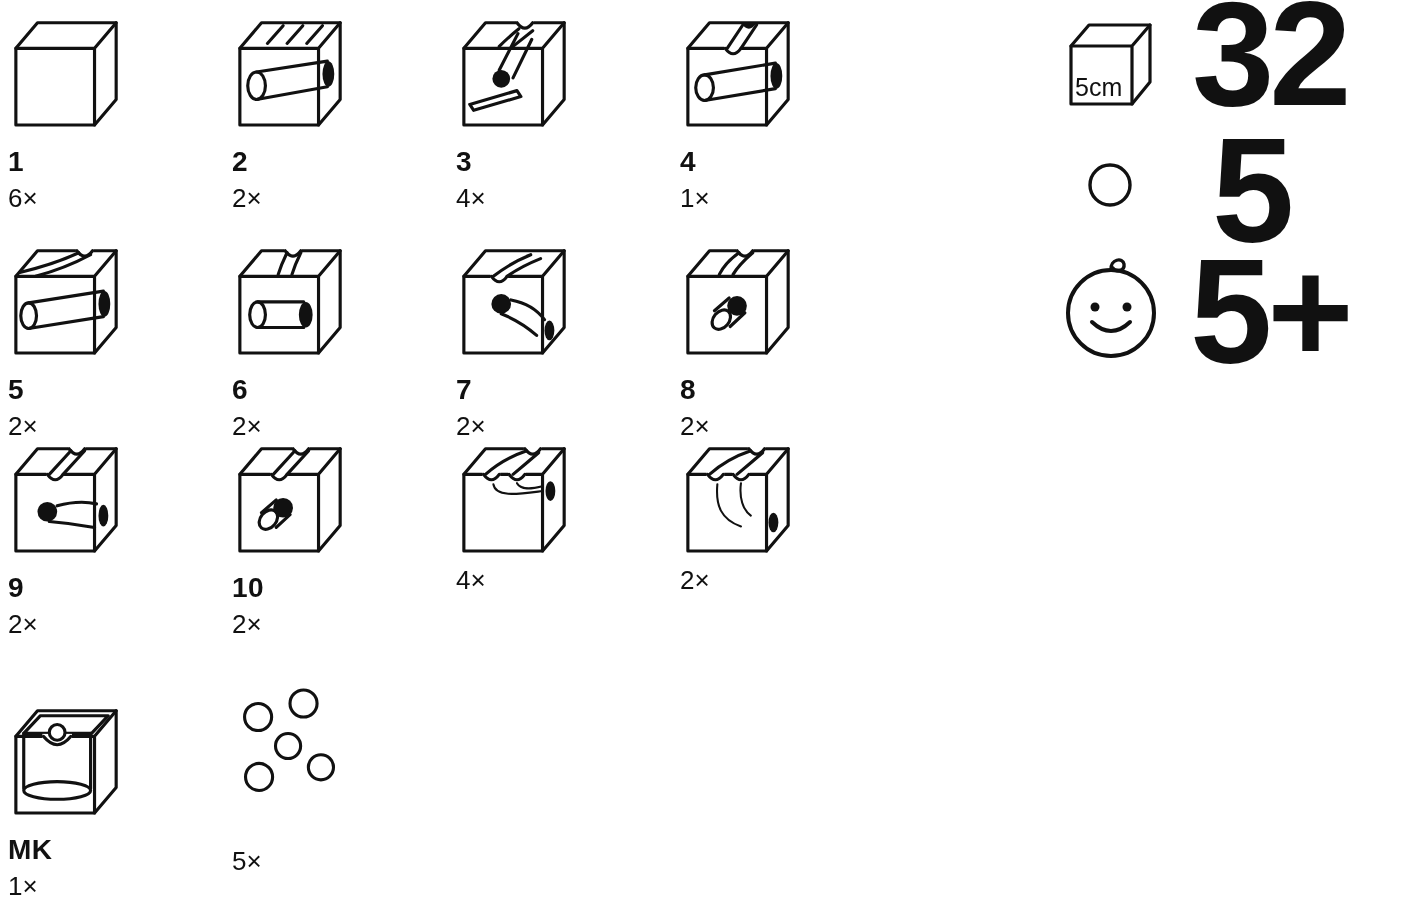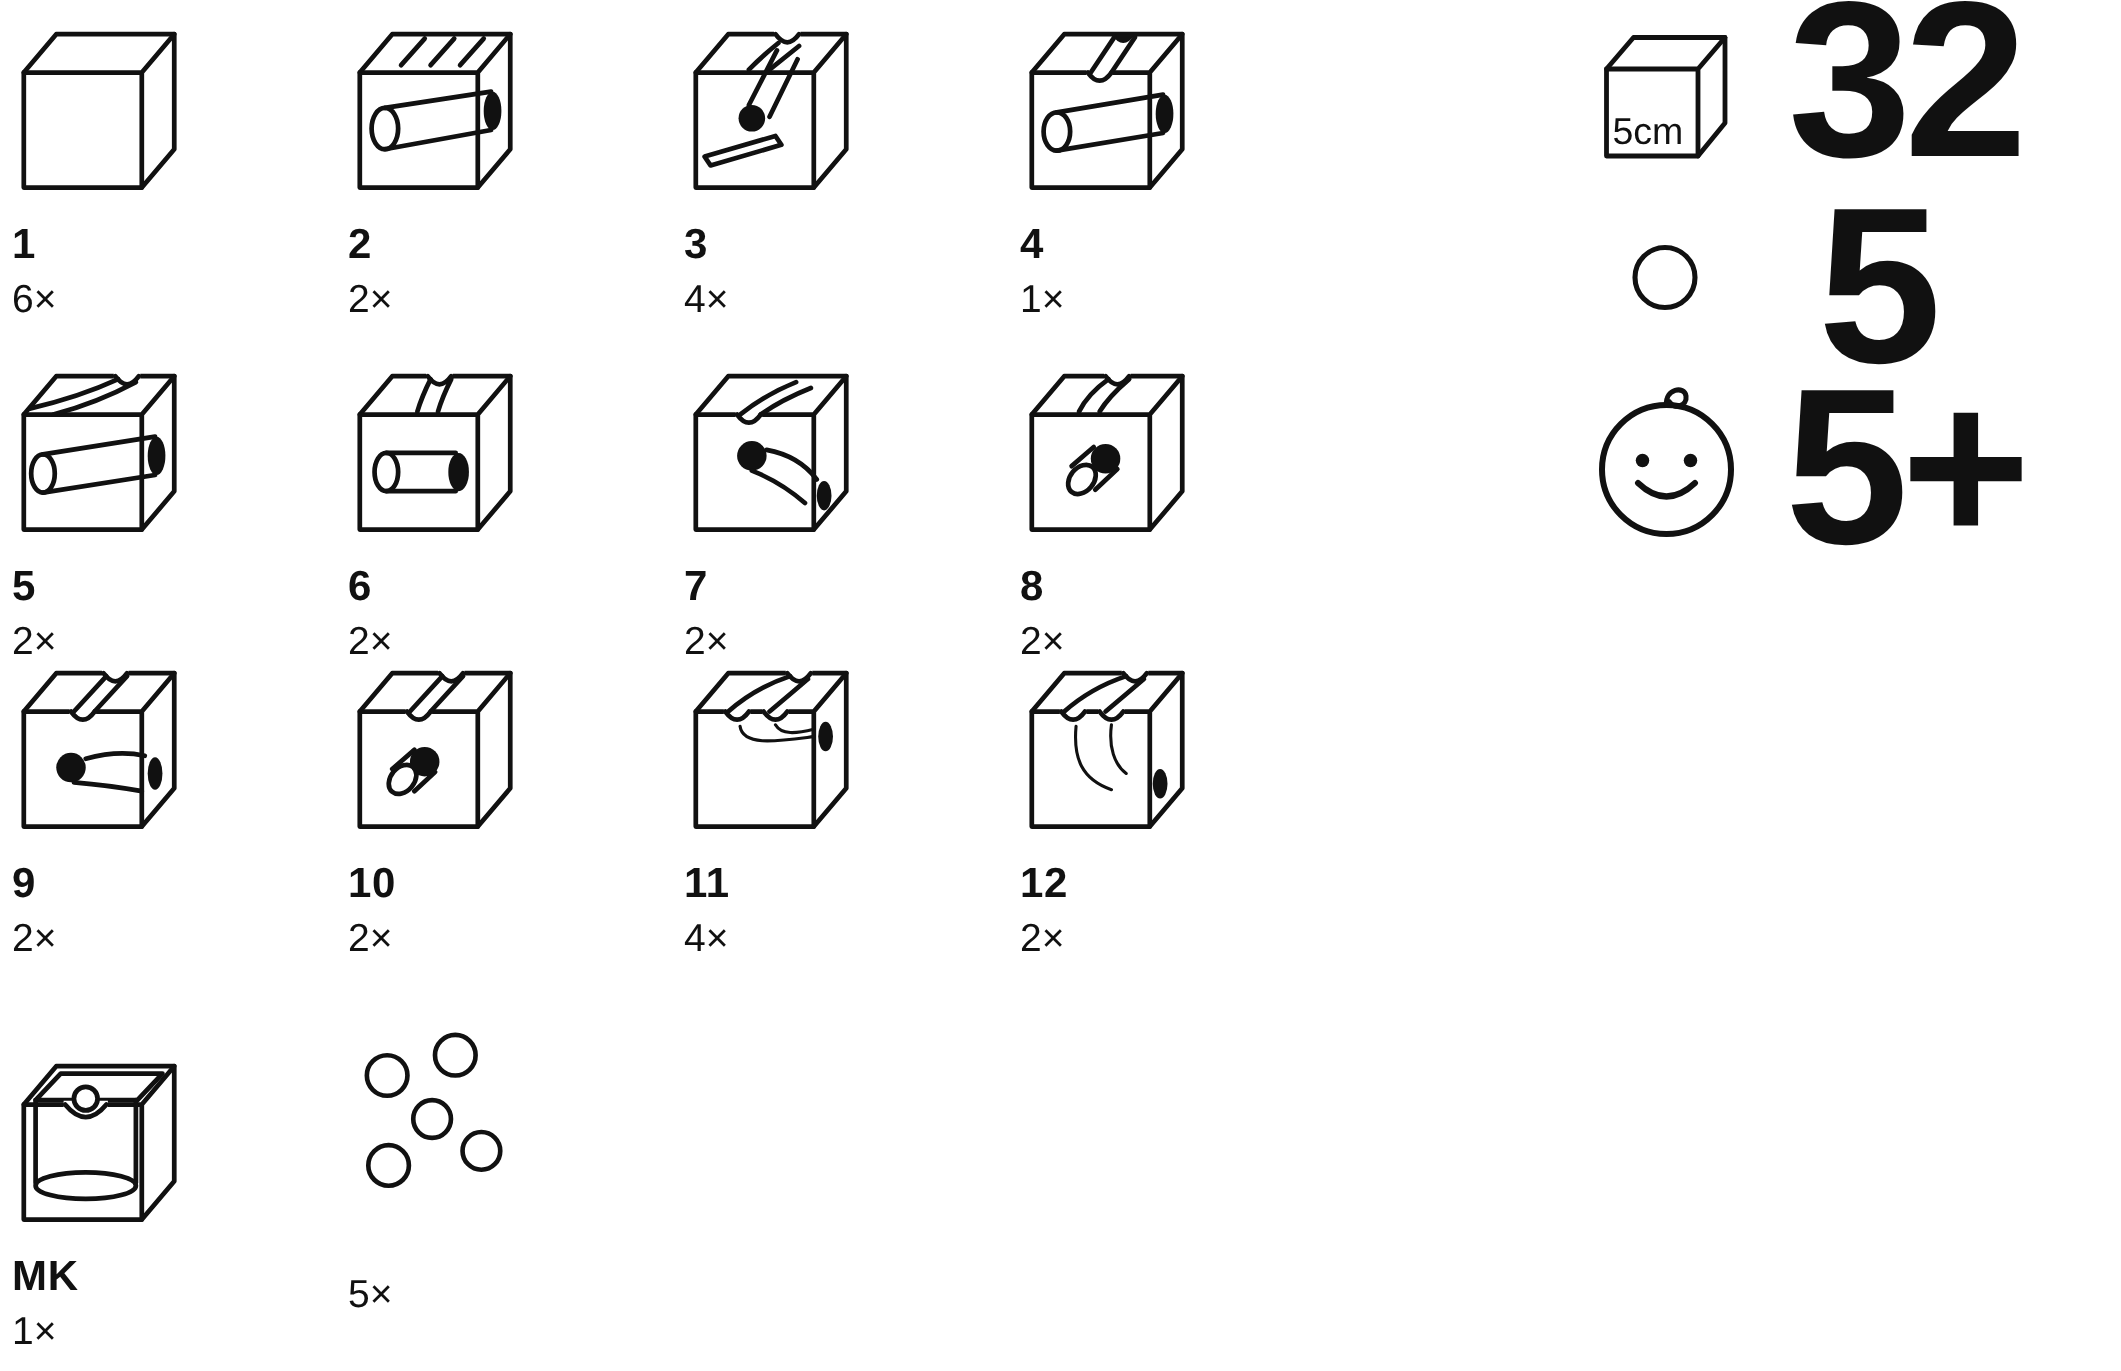--- a/index.html
+++ b/index.html
@@ -257,28 +257,26 @@
     <svg width="118" height="122" viewBox="0 0 120 122">
         <use href="#sym-cube-10" xlink:href="#sym-cube-10"></use>
       </svg>
     <div class="num">10</div>
     <div class="cnt">2×</div>
   </div>
   <div class="cell" style="left:456px;top:434px">
     <svg width="118" height="122" viewBox="0 0 120 122">
         <use href="#sym-cube-11" xlink:href="#sym-cube-11"></use>
       </svg>
-    <div class="num">11</div>
     <div class="cnt">4×</div>
   </div>
   <div class="cell" style="left:680px;top:434px">
     <svg width="118" height="122" viewBox="0 0 120 122">
         <use href="#sym-cube-12" xlink:href="#sym-cube-12"></use>
       </svg>
-    <div class="num">12</div>
     <div class="cnt">2×</div>
   </div>
 
   <div class="cell" style="left:8px;top:696px">
     <svg width="118" height="122" viewBox="0 0 120 122">
         <use href="#sym-cube-mk" xlink:href="#sym-cube-mk"></use>
       </svg>
     <div class="num">MK</div>
     <div class="cnt">1×</div>
   </div>

